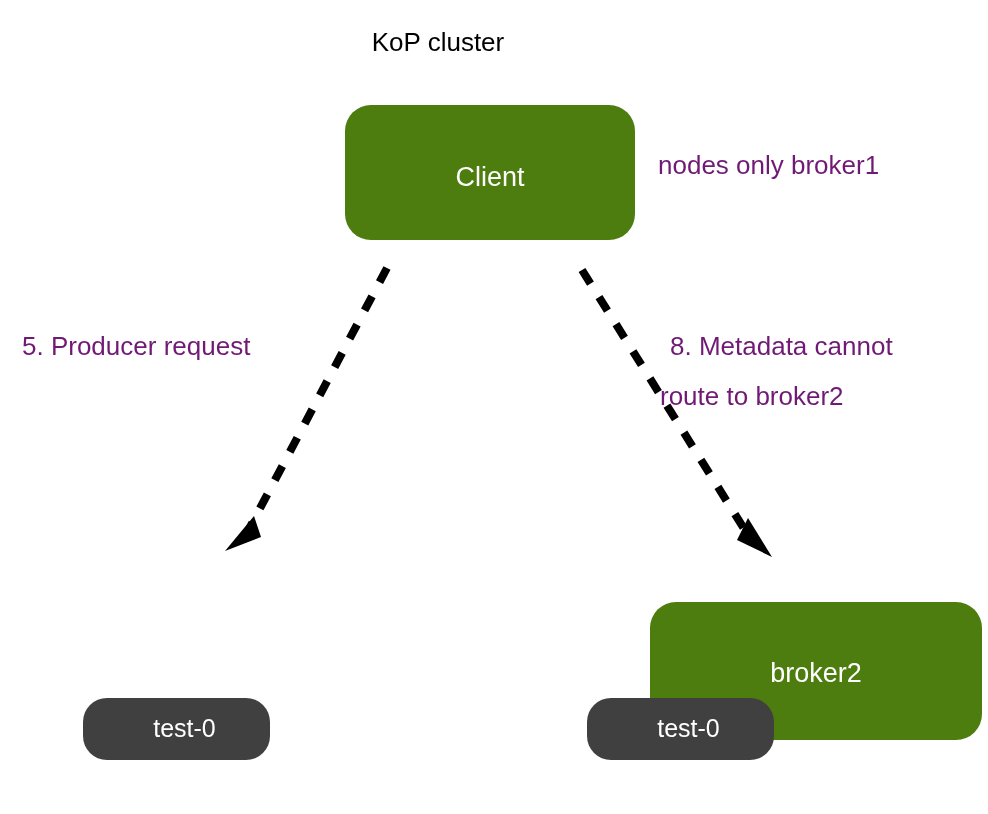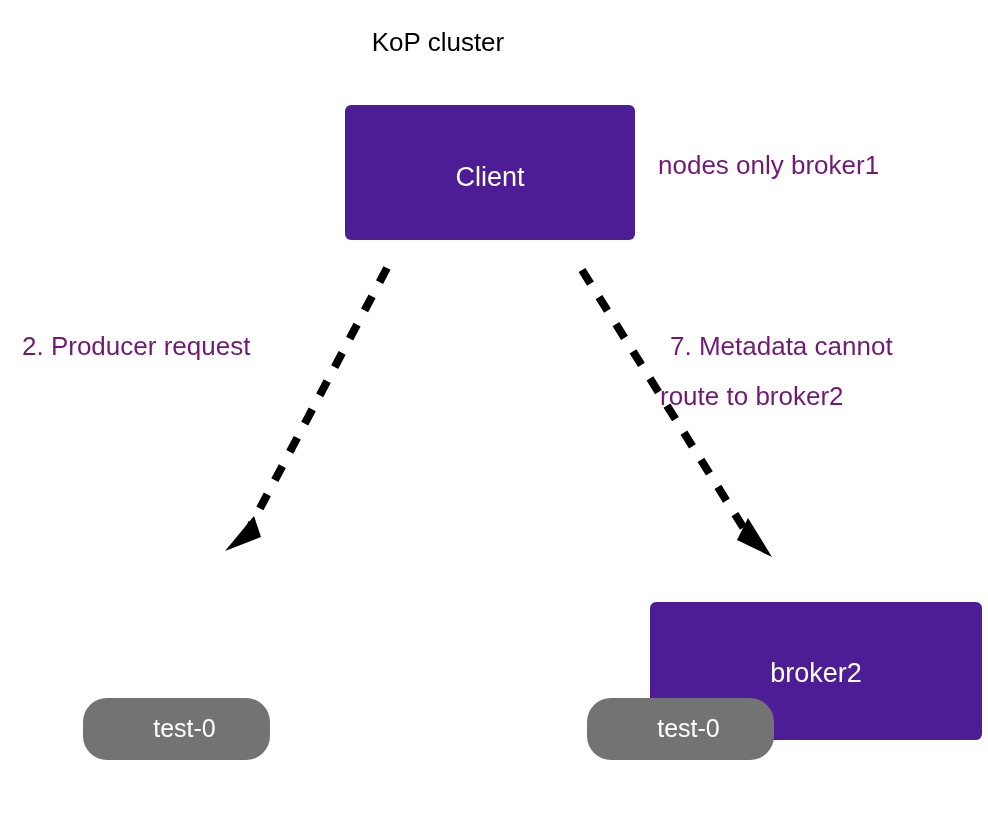--- a/index.html
+++ b/index.html
@@ -53,22 +53,22 @@
     top: 329px;
     width: 270px;
     text-align: left;
   }
   .note-metadata .line1 { display: block; padding-left: 10px; }
   .note-metadata .line2 { display: block; margin-top: 16px; }
 
   
   .node-box {
     position: absolute;
-    background: #4c1d95;
-    border-radius: 6px;
+    background: #4d7c0f;
+    border-radius: 26px;
   }
   .node-label {
     position: absolute;
     width: 100%;
     text-align: center;
     color: #ffffff;
     font-size: 27px;
     line-height: 32px;
     white-space: nowrap;
   }
@@ -93,21 +93,21 @@
     width: 332px;
     height: 138px;
     margin-left: 43px;
   }
   #broker1-box .node-label,
   #broker2-box .node-label { top: 55px; }
 
   
   .topic-badge {
     position: absolute;
-    background: #737373;
+    background: #404040;
     border-radius: 24px;
     height: 62px;
     width: 187px;
   }
   .topic-label {
     position: absolute;
     width: 100%;
     top: 15px;
     text-align: center;
     color: #ffffff;
@@ -147,24 +147,24 @@
       <polygon points="772,557 737,540 748,518" fill="#000000"></polygon>
     </g>
   </svg>
 
   <div id="client-box" class="node-box">
     <div class="node-label">Client</div>
   </div>
 
   <div class="note note-nodes-only">nodes only broker1</div>
 
-  <div class="note note-producer">2. Producer request</div>
+  <div class="note note-producer">5. Producer request</div>
 
   <div class="note note-metadata">
-    <span class="line1">7. Metadata cannot</span>
+    <span class="line1">8. Metadata cannot</span>
     <span class="line2">route to broker2</span>
   </div>
 
   <div id="broker1-topic" class="topic-badge">
     <div class="topic-label">test-0</div>
   </div>
 
   <div id="broker2-box" class="node-box">
     <div class="node-label">broker2</div>
   </div>

